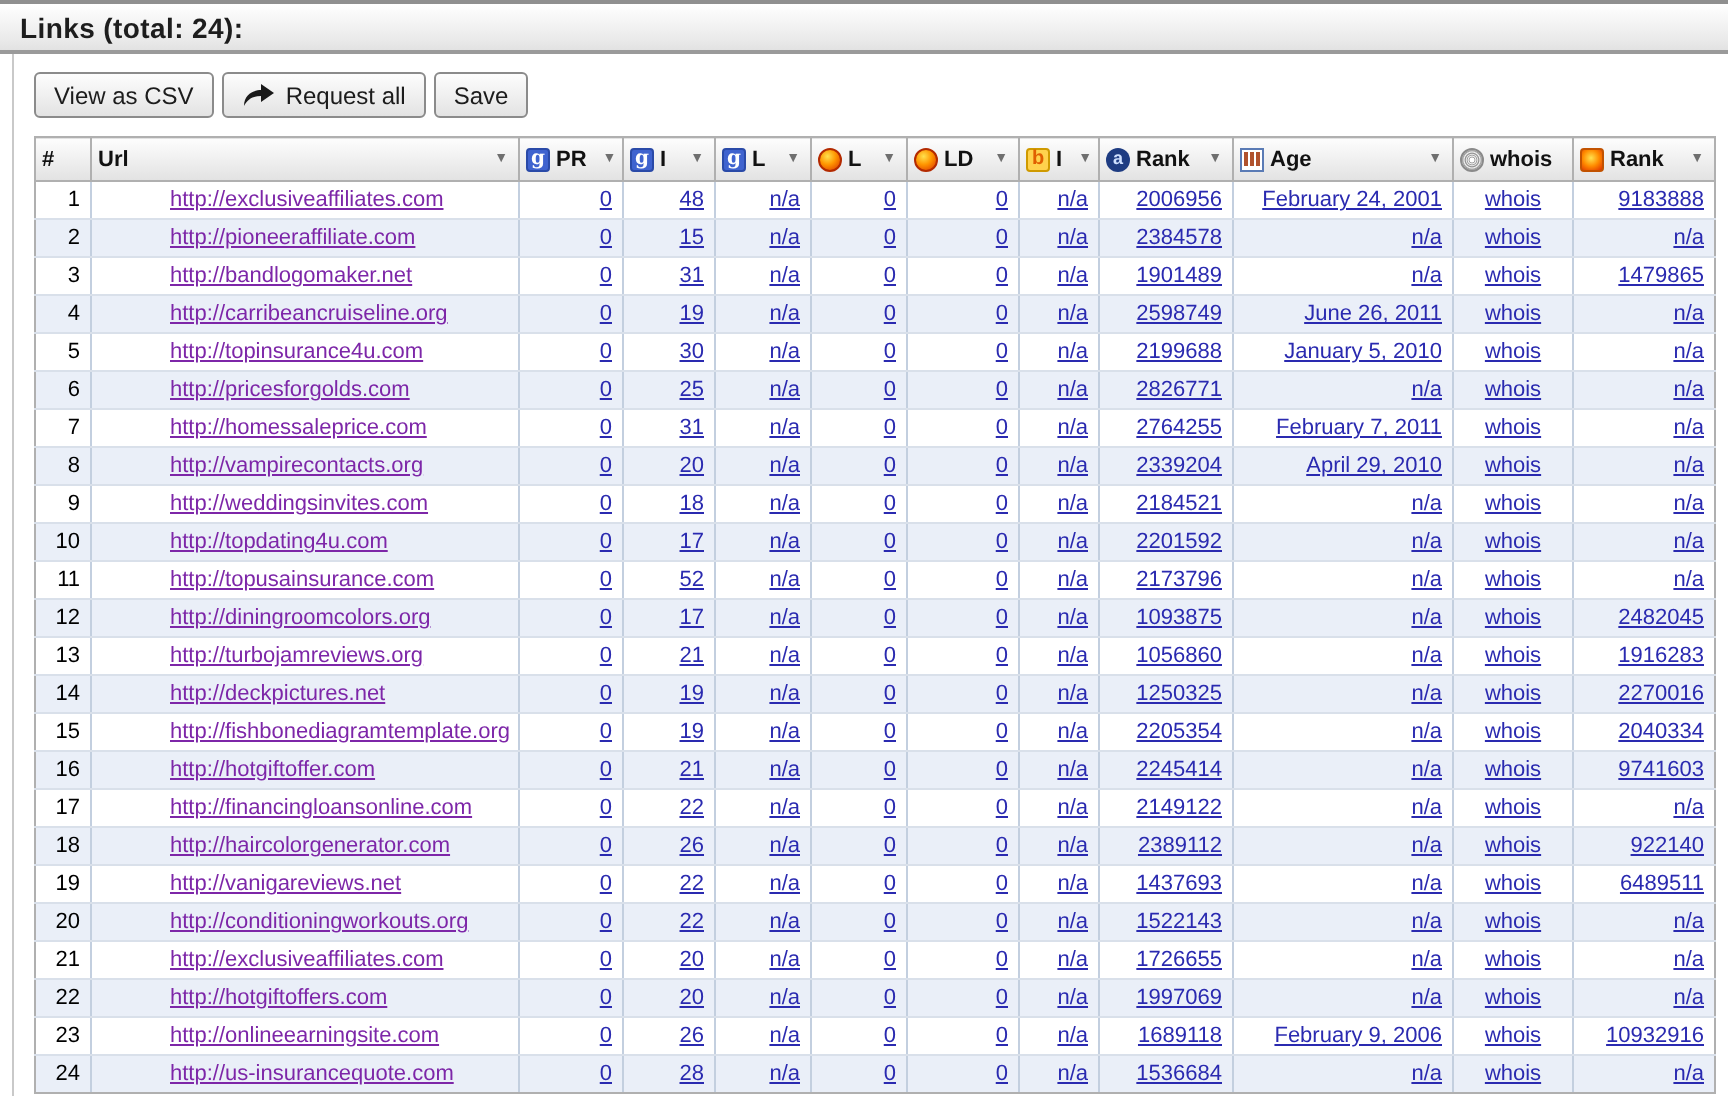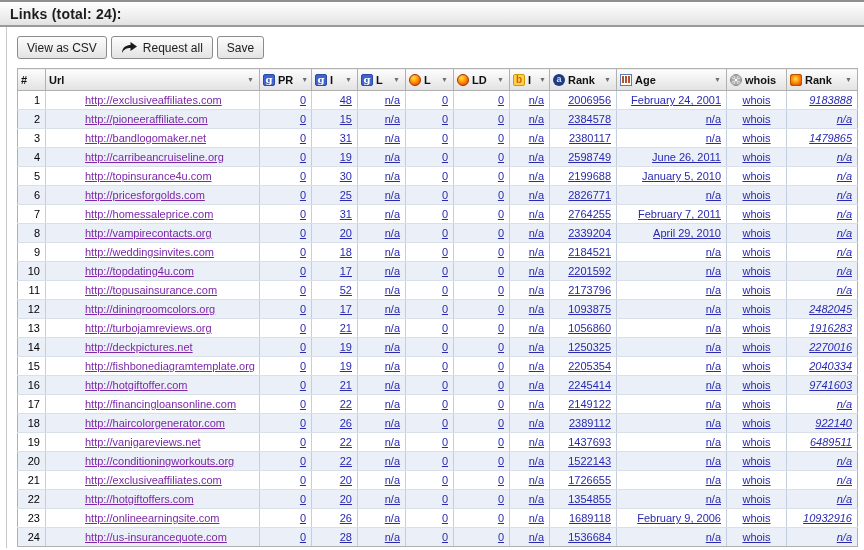--- a/index.html
+++ b/index.html
@@ -36,21 +36,21 @@
   .th-label { flex:0 0 auto; }
   .th-spacer { flex:1 1 auto; }
   .filter-arrow { flex:0 0 auto; font-size:7px; color:#6f6f6f; cursor:pointer;
                   padding:1px 2px; line-height:1; }
   th.center .th-wrap { justify-content:center; }
   tbody td {
     height:19px; padding:0 5px; vertical-align:middle; overflow:hidden; white-space:nowrap;
     border-right:1px solid #c3cfdf; border-bottom:1px solid #d9e0ea;
   }
   tbody td:first-child { border-left:1px solid #b0b0b0; }
-  tbody td:last-child  { border-right:1px solid #b0b0b0;font-style:italic; }
+  tbody td:last-child  { border-right:1px solid #b0b0b0; }
   tbody tr:last-child td { border-bottom:1px solid #b0b0b0;margin-top:24px; }
   tbody tr:nth-child(even) td { background:#eaeff8; }
   .c-num   { text-align:right; color:#000; }
   .c-left  { text-align:left; }
   .c-right { text-align:right; }
   .c-center{ text-align:center; }
   a.vlink { color:#2a2ab0; text-decoration:underline; }
   a.ulink { color:#7d26a8; text-decoration:underline;padding-left:34px; }
   
   .mini { width:12px; height:12px; flex:0 0 auto; display:inline-flex;
@@ -243,21 +243,21 @@
         </tr>
         <tr>
           <td class="c-num">3</td>
           <td class="c-left"><a href="#" class="ulink">http://bandlogomaker.net</a></td>
           <td class="c-right"><a href="#" class="vlink">0</a></td>
           <td class="c-right"><a href="#" class="vlink">31</a></td>
           <td class="c-right"><a href="#" class="vlink">n/a</a></td>
           <td class="c-right"><a href="#" class="vlink">0</a></td>
           <td class="c-right"><a href="#" class="vlink">0</a></td>
           <td class="c-right"><a href="#" class="vlink">n/a</a></td>
-          <td class="c-right"><a href="#" class="vlink">2380117</a></td>
+          <td class="c-right"><a href="#" class="vlink">1901489</a></td>
           <td class="c-right"><a href="#" class="vlink">n/a</a></td>
           <td class="c-center"><a href="#" class="vlink">whois</a></td>
           <td class="c-right"><a href="#" class="vlink">1479865</a></td>
         </tr>
         <tr>
           <td class="c-num">4</td>
           <td class="c-left"><a href="#" class="ulink">http://carribeancruiseline.org</a></td>
           <td class="c-right"><a href="#" class="vlink">0</a></td>
           <td class="c-right"><a href="#" class="vlink">19</a></td>
           <td class="c-right"><a href="#" class="vlink">n/a</a></td>
@@ -509,21 +509,21 @@
         </tr>
         <tr>
           <td class="c-num">22</td>
           <td class="c-left"><a href="#" class="ulink">http://hotgiftoffers.com</a></td>
           <td class="c-right"><a href="#" class="vlink">0</a></td>
           <td class="c-right"><a href="#" class="vlink">20</a></td>
           <td class="c-right"><a href="#" class="vlink">n/a</a></td>
           <td class="c-right"><a href="#" class="vlink">0</a></td>
           <td class="c-right"><a href="#" class="vlink">0</a></td>
           <td class="c-right"><a href="#" class="vlink">n/a</a></td>
-          <td class="c-right"><a href="#" class="vlink">1354855</a></td>
+          <td class="c-right"><a href="#" class="vlink">1997069</a></td>
           <td class="c-right"><a href="#" class="vlink">n/a</a></td>
           <td class="c-center"><a href="#" class="vlink">whois</a></td>
           <td class="c-right"><a href="#" class="vlink">n/a</a></td>
         </tr>
         <tr>
           <td class="c-num">23</td>
           <td class="c-left"><a href="#" class="ulink">http://onlineearningsite.com</a></td>
           <td class="c-right"><a href="#" class="vlink">0</a></td>
           <td class="c-right"><a href="#" class="vlink">26</a></td>
           <td class="c-right"><a href="#" class="vlink">n/a</a></td>

